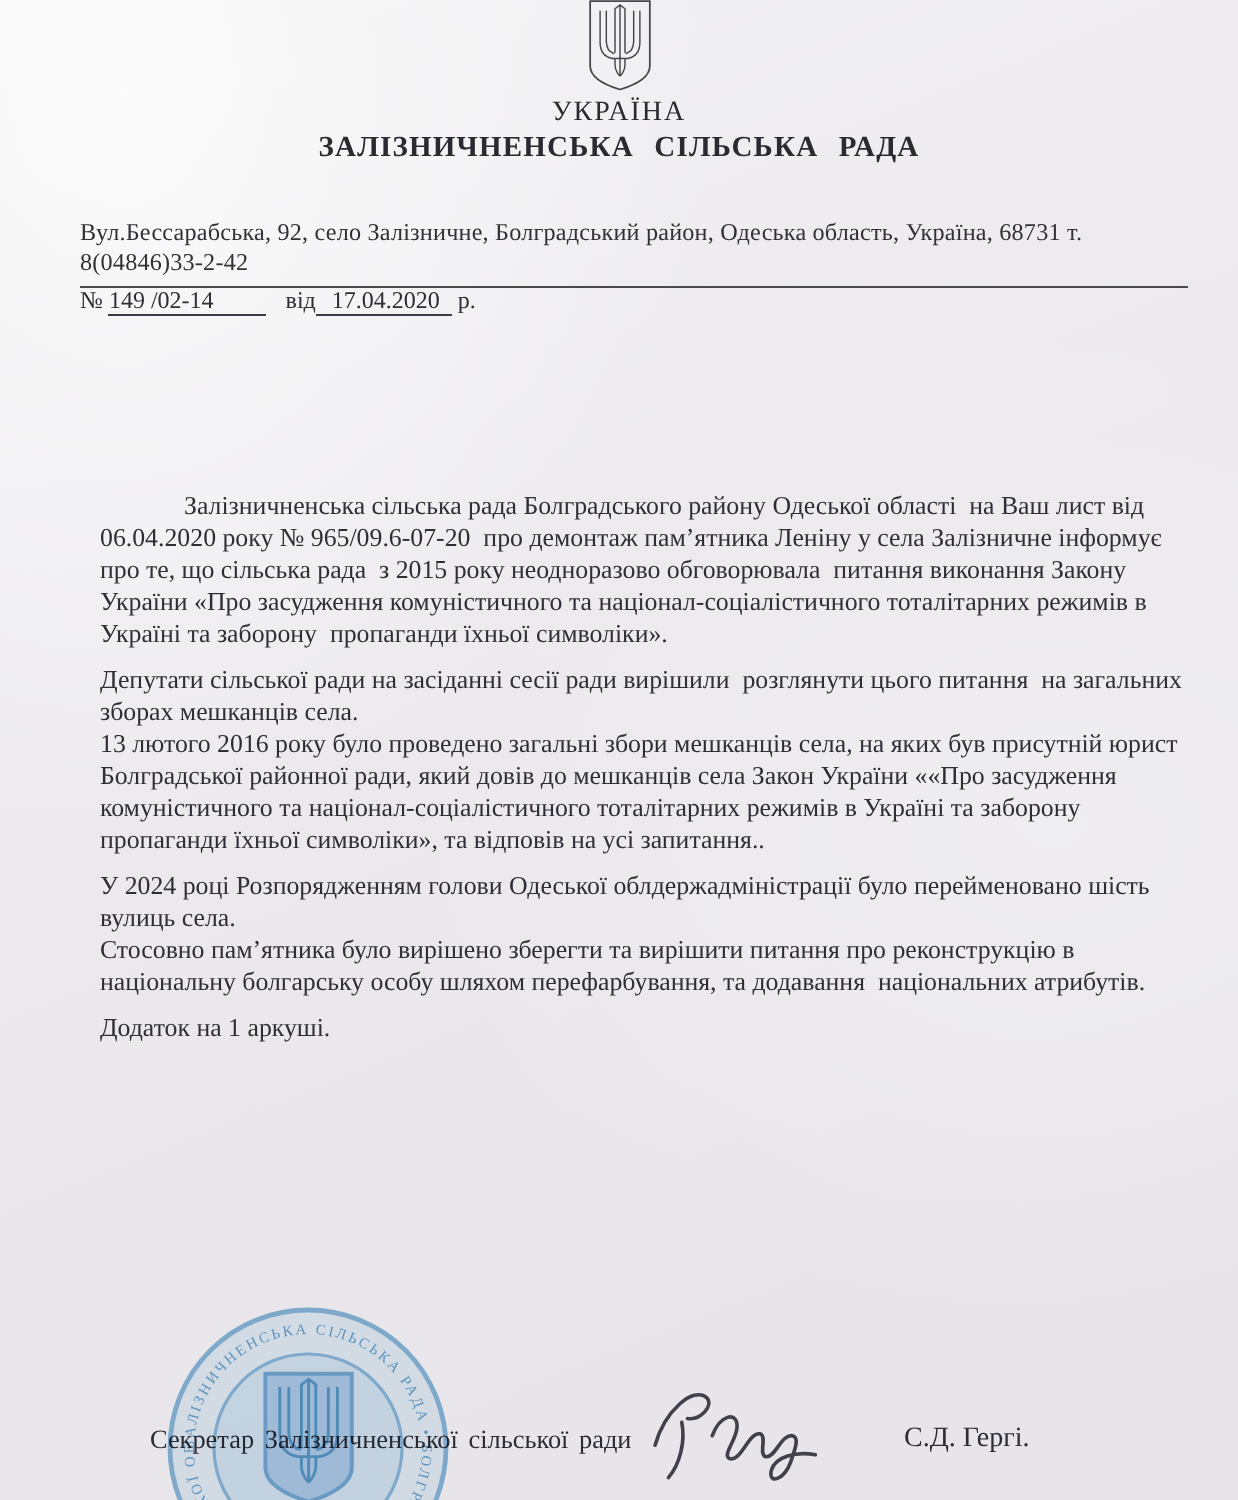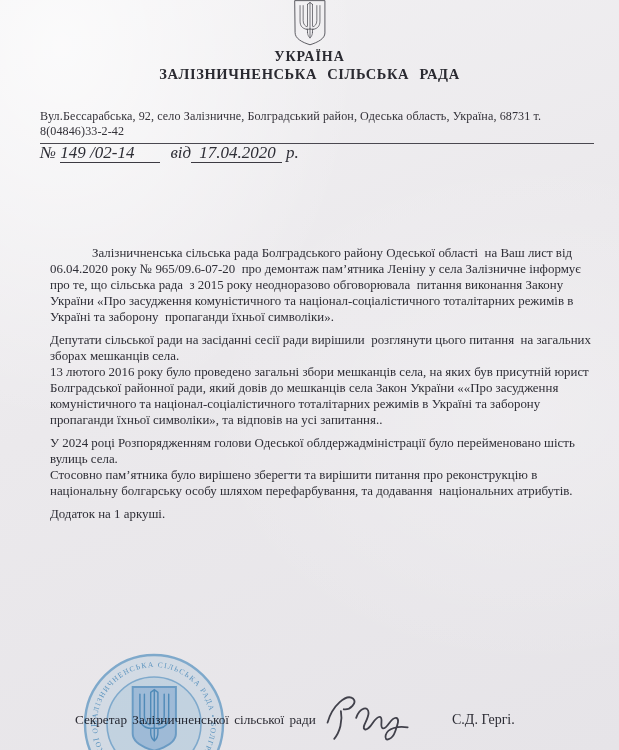--- a/index.html
+++ b/index.html
@@ -10,31 +10,31 @@
     overflow:hidden;
     background:
       radial-gradient(ellipse at 10% 6%, rgba(255,255,255,0.7), rgba(255,255,255,0) 38%),
       radial-gradient(ellipse at 85% 55%, rgba(255,255,255,0.25), rgba(255,255,255,0) 45%),
       linear-gradient(158deg,#f2f1f3 0%,#ebe9ec 45%,#e6e4e8 100%);
     font-family:"Liberation Serif","DejaVu Serif",serif;
     color:#2e2e36;
   }
   .letterhead{position:absolute;top:0;left:0;right:0;text-align:center;}
   .emblem-top{display:block;margin:0 auto;width:50px;height:46px;}
-  .country{font-size:14px;font-weight:bold;letter-spacing:1px;margin-top:3px;color:#2a2a31;}
+  .country{font-size:14px;font-weight:normal;letter-spacing:1px;margin-top:3px;color:#2a2a31;}
   .council{font-size:14.5px;font-weight:bold;letter-spacing:0.6px;word-spacing:6px;margin-top:1px;color:#2a2a31;}
   .district{font-size:14.5px;font-weight:bold;letter-spacing:0.4px;word-spacing:4px;margin-top:1px;color:#2a2a31;}
   .address{
     position:absolute;left:40px;right:25px;top:109px;
     font-size:12.1px;color:#333138;
     border-bottom:1.6px solid #4a4850;
     padding-bottom:4px;
     text-align:left;letter-spacing:0.1px;
   }
-  .refline{position:absolute;left:40px;top:143px;font-size:17px;color:#2e2e36;font-style:italic;}
+  .refline{position:absolute;left:40px;top:143px;font-size:12px;color:#2e2e36;}
   .refline .u{border-bottom:1.2px solid #3c3a42;}
   .refline .num{padding-right:26px;}
   .refline .dt{padding-left:8px;padding-right:6px;}
   .refline .gap{display:inline-block;width:10px;}
   .bodytext{position:absolute;left:50px;top:245px;width:547px;}
   .bodytext p{
     margin:0 0 7px 0;
     font-size:12.9px;line-height:16px;
     white-space:pre-wrap;
     text-align:left;color:#2e2e36;

